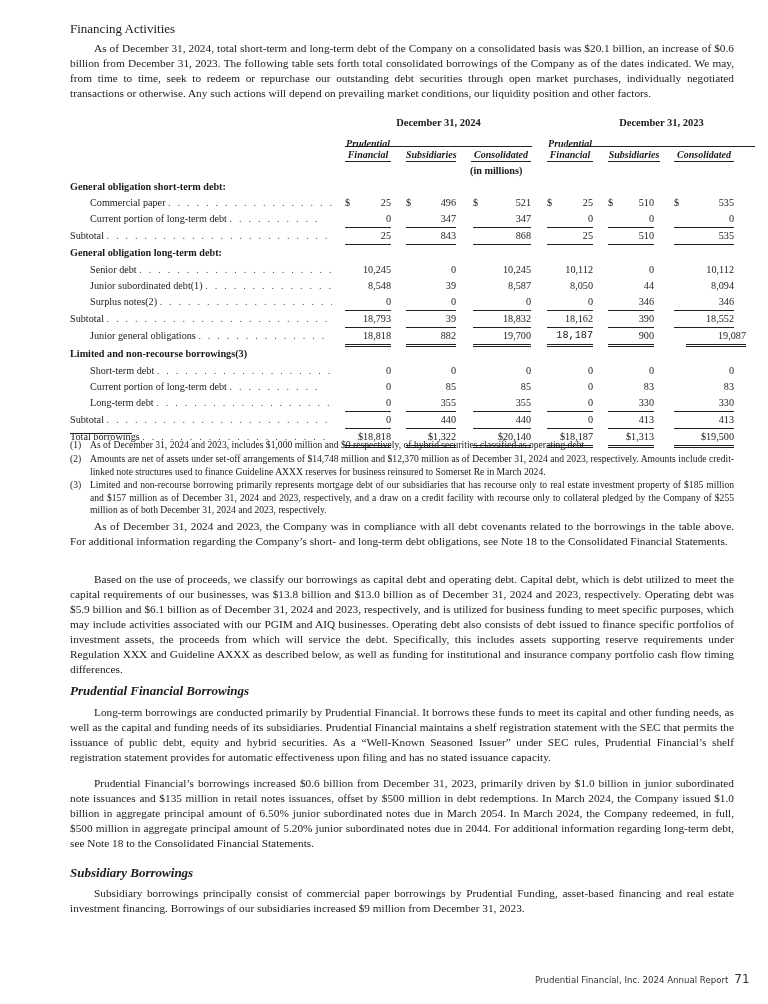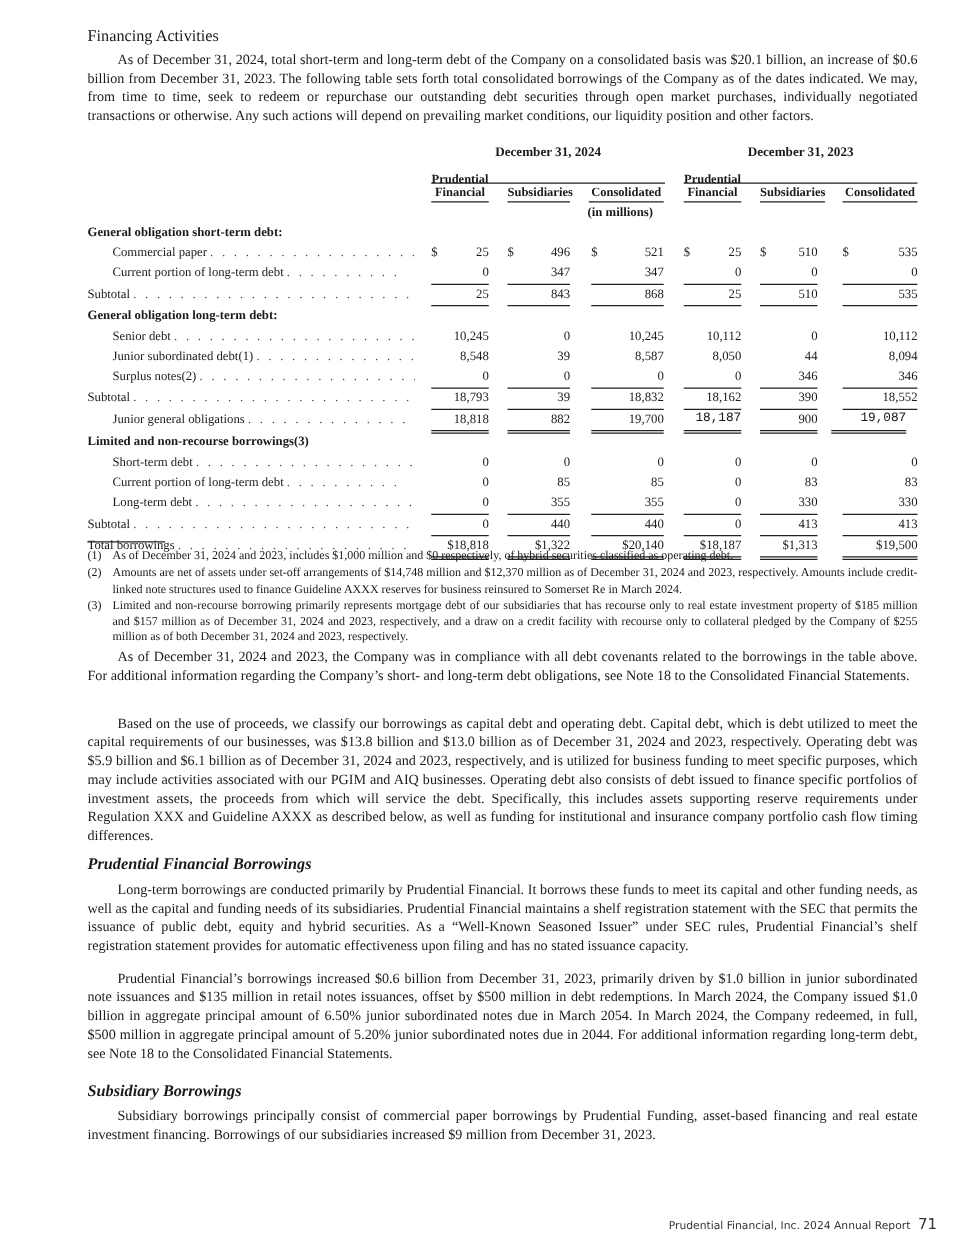--- a/index.html
+++ b/index.html
@@ -6,21 +6,21 @@
   body { width:768px; height:1004px; position:relative; overflow:hidden;
          font-family:"Liberation Serif", "DejaVu Serif", serif; color:#1a1a1a; }
   .page { position:absolute; left:70px; top:0; width:664px; }
   h2.section { font-size:13px; font-weight:normal; margin:0; position:absolute; left:0; top:21px; }
   p.body { font-size:11.3px; line-height:15px; margin:0; text-align:justify; text-indent:24px; position:absolute; left:0; width:664px; }
   h3.sub { font-size:13px; font-weight:bold; font-style:italic; margin:0; position:absolute; left:0; }
 
   
   .tbl { position:absolute; left:0; top:117px; width:664px; font-size:10.2px; }
   .hdr-date { position:absolute; top:0; font-weight:bold; font-size:10.5px; text-align:center; border-bottom:1.3px solid #222; padding-bottom:18px; }
-  .hdr-col { position:absolute; top:21px; font-weight:bold; font-size:10px; text-align:center; line-height:11px; border-bottom:1.3px solid #222; padding-bottom:1px; }
+  .hdr-col { position:absolute; top:21px; font-weight:bold; font-size:10px; text-align:center; line-height:11px; border-bottom:1.3px solid #222; padding-bottom:1px;font-style:italic; }
   .inmil { position:absolute; top:48px; font-weight:bold; font-size:10.2px; text-align:left; }
   .row { position:absolute; left:0; width:664px; height:16px; }
   .row .lbl { position:absolute; left:0; top:0; width:262px; white-space:nowrap; overflow:hidden; }
   .row .lbl.ind1 { left:20px; width:242px; }
   .row .lbl .dots { color:#444; letter-spacing:2.2px; }
   .row .lbl.bold { font-weight:bold; }
   .cell { position:absolute; top:0; text-align:right; height:14px; }
   .cell .dl { position:absolute; left:0; }
   .cell.ul { border-bottom:1.2px solid #222; }
   .cell.dul { border-bottom:3px double #222; }
@@ -35,21 +35,21 @@
 <body>
 
 <div class="page">
 
   <h2 class="section">Financing Activities</h2>
   <p class="body" style="top:41px;">As of December 31, 2024, total short-term and long-term debt of the Company on a consolidated basis was $20.1 billion, an increase of $0.6 billion from December 31, 2023. The following table sets forth total consolidated borrowings of the Company as of the dates indicated. We may, from time to time, seek to redeem or repurchase our outstanding debt securities through open market purchases, individually negotiated transactions or otherwise. Any such actions will depend on prevailing market conditions, our liquidity position and other factors.</p>
 
   <div class="tbl">
 
     <div class="hdr-date" style="left:275px;width:187px;">December 31, 2024</div>
-    <div class="hdr-date" style="left:477px;width:187px;font-family:Liberation Serif, serif;">December 31, 2023</div>
+    <div class="hdr-date" style="left:498px;width:187px;font-family:Liberation Serif, serif;">December 31, 2023</div>
 
     <div class="hdr-col" style="left:275px;width:46px;"><span>Prudential</span><br><span>Financial</span></div>
     <div class="hdr-col" style="left:336px;width:50px;top:32px;">Subsidiaries</div>
     <div class="hdr-col" style="left:401px;width:60px;top:32px;">Consolidated</div>
     <div class="hdr-col" style="left:477px;width:46px;"><span>Prudential</span><br><span>Financial</span></div>
     <div class="hdr-col" style="left:538px;width:52px;top:32px;">Subsidiaries</div>
     <div class="hdr-col" style="left:604px;width:60px;top:32px;">Consolidated</div>
     <div class="inmil" style="left:400px;width:120px;">(in millions)</div>
 
     <div class="row" style="top:64px;">
@@ -130,21 +130,21 @@
       <span class="cell ul" style="left:604px;width:60px;">18,552</span>
     </div>
 
     <div class="row" style="top:213px;">
       <span class="lbl ind1"><span>Junior general obligations</span> <span class="dots">. . . . . . . . . . . . . . .</span></span>
       <span class="cell dul" style="left:275px;width:46px;">18,818</span>
       <span class="cell dul" style="left:336px;width:50px;">882</span>
       <span class="cell dul" style="left:403px;width:58px;">19,700</span>
       <span class="cell dul" style="left:477px;width:46px;font-family:Liberation Mono, monospace;">18,187</span>
       <span class="cell dul" style="left:538px;width:46px;">900</span>
-      <span class="cell dul" style="left:595px;width:60px;font-family:Liberation Mono, monospace;">19,087</span>
+      <span class="cell dul" style="left:616px;width:60px;">19,087</span>
     </div>
 
     <div class="row" style="top:231px;">
       <span class="lbl bold">Limited and non-recourse borrowings(3)</span>
     </div>
 
     <div class="row" style="top:248px;">
       <span class="lbl ind1"><span>Short-term debt</span> <span class="dots">. . . . . . . . . . . . . . . . . . . .</span></span>
       <span class="cell" style="left:275px;width:46px;">0</span>
       <span class="cell" style="left:336px;width:50px;">0</span>

